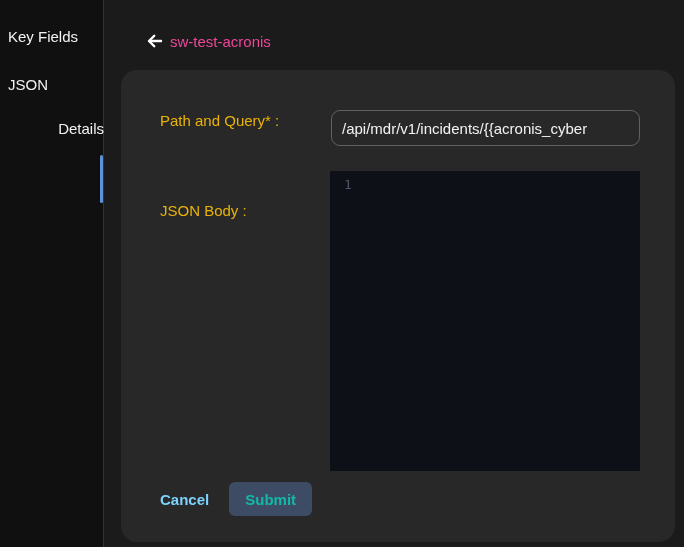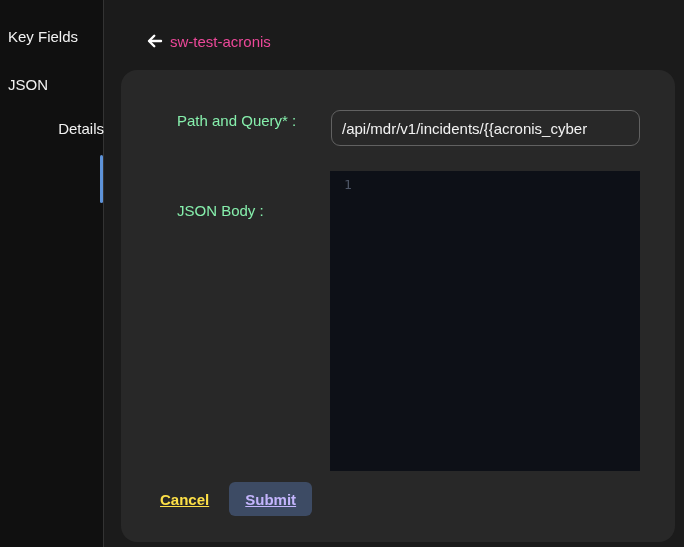--- a/index.html
+++ b/index.html
@@ -47,22 +47,22 @@
   .back-btn svg { display: block; }
   .page-title { font-size: 15px; font-weight: 400; color: #ec4899; }
 
   
   .card {
     position: absolute; left: 121px; top: 70px; width: 554px; height: 472px;
     background: #282828; border-radius: 16px;
   }
 
   .field-label {
-    position: absolute; left: 56px;
-    font-size: 15px; font-weight: 400; color: #86efac;
+    position: absolute; left: 39px;
+    font-size: 15px; font-weight: 400; color: #eab308;
     white-space: nowrap;
   }
   .label-path { top: 42px; }
   .label-json { top: 99px; margin-top: 33px; }
 
   .path-input {
     position: absolute; left: 210px; top: 40px; width: 309px; height: 36px;
     background: #282828;
     border: 1px solid #616161; border-radius: 9px;
     color: #f2f2f2; font-size: 15px; font-family: "Liberation Sans", sans-serif;
@@ -83,32 +83,30 @@
     font-size: 13px; color: #4d5566;
   }
 
   
   .card-footer {
     position: absolute; left: 39px; top: 412px;
     display: flex; align-items: center; gap: 20px;
   }
   .cancel-link {
     background: transparent; border: none; cursor: pointer;
-    color: #fde047; font-size: 15px; font-weight: 600;
+    color: #7dd3fc; font-size: 15px; font-weight: 600;
     font-family: "Liberation Sans", sans-serif;
     padding: 0;
-    text-decoration: underline;
   }
   .submit-btn {
     width: 83px; height: 34px;
     background: #3d4b64; border: none; border-radius: 6px;
-    color: #c4b5fd; font-size: 15px; font-weight: 600;
+    color: #14b8a6; font-size: 15px; font-weight: 600;
     font-family: "Liberation Sans", sans-serif;
     cursor: pointer;
-    text-decoration: underline;
   }
 </style>
 </head>
 <body>
 
 <div class="app">
 
   <nav class="sidebar">
     <div class="sidebar-item">
       <span>Key Fields</span>

